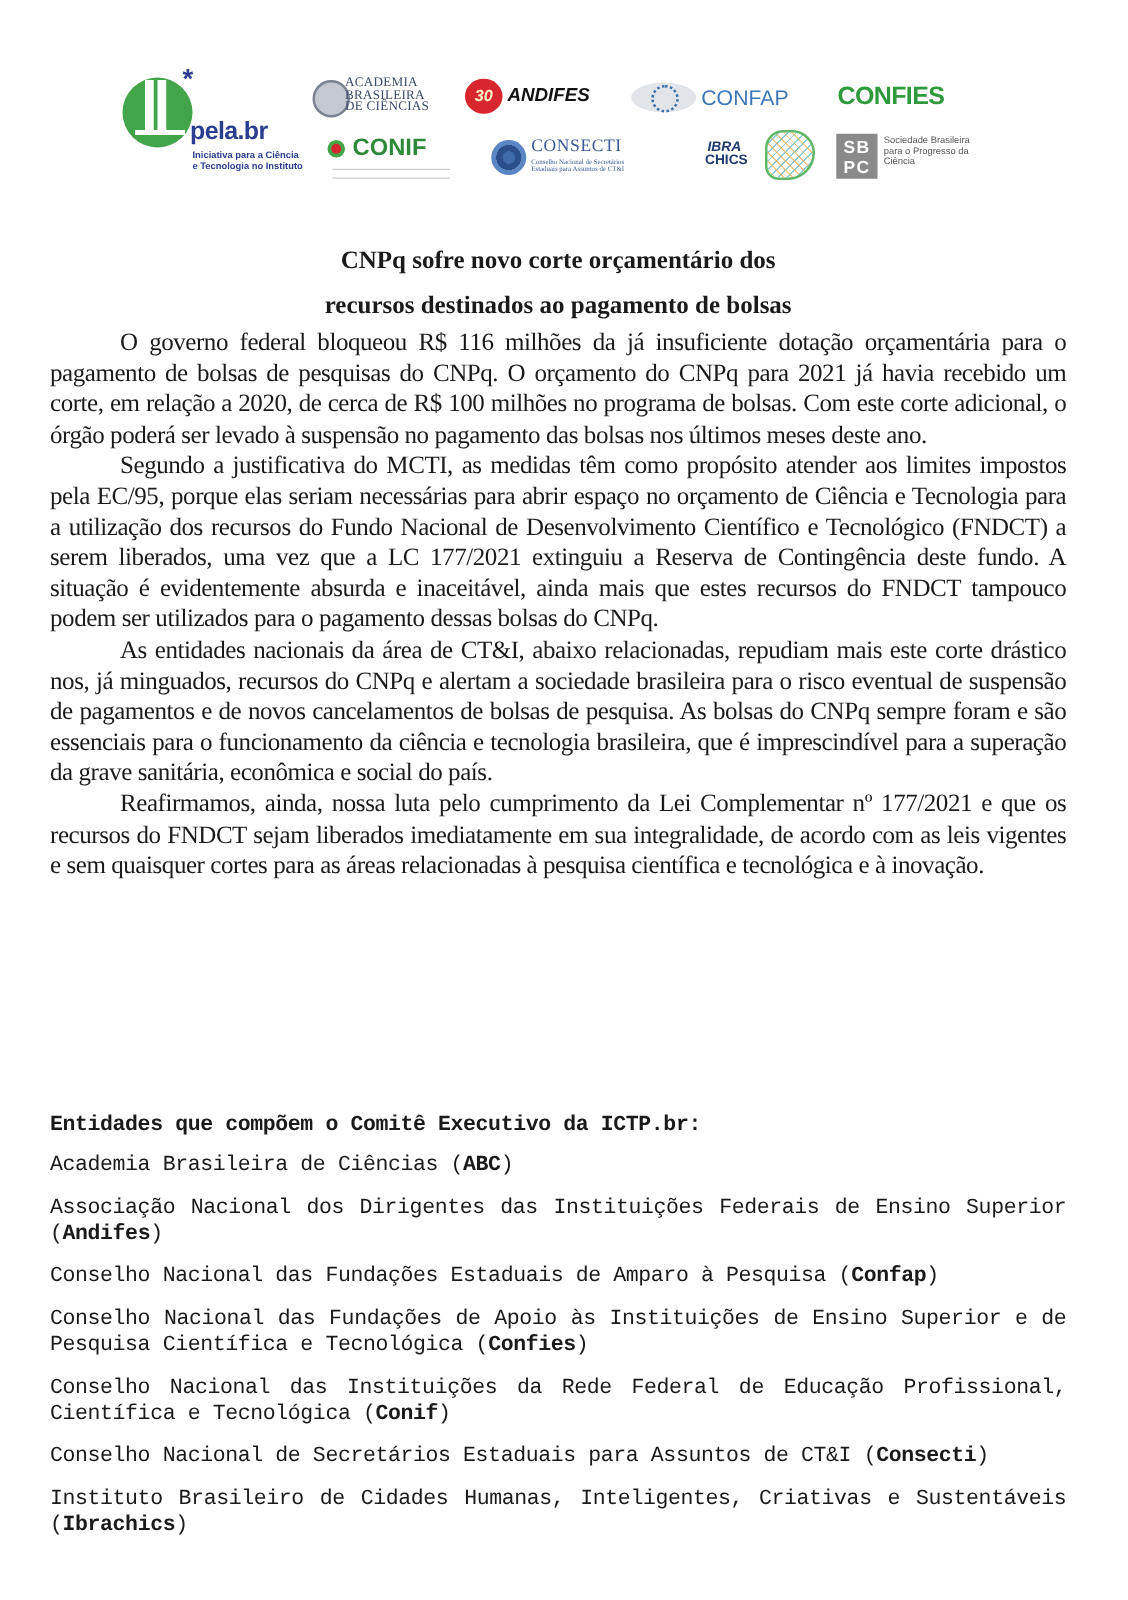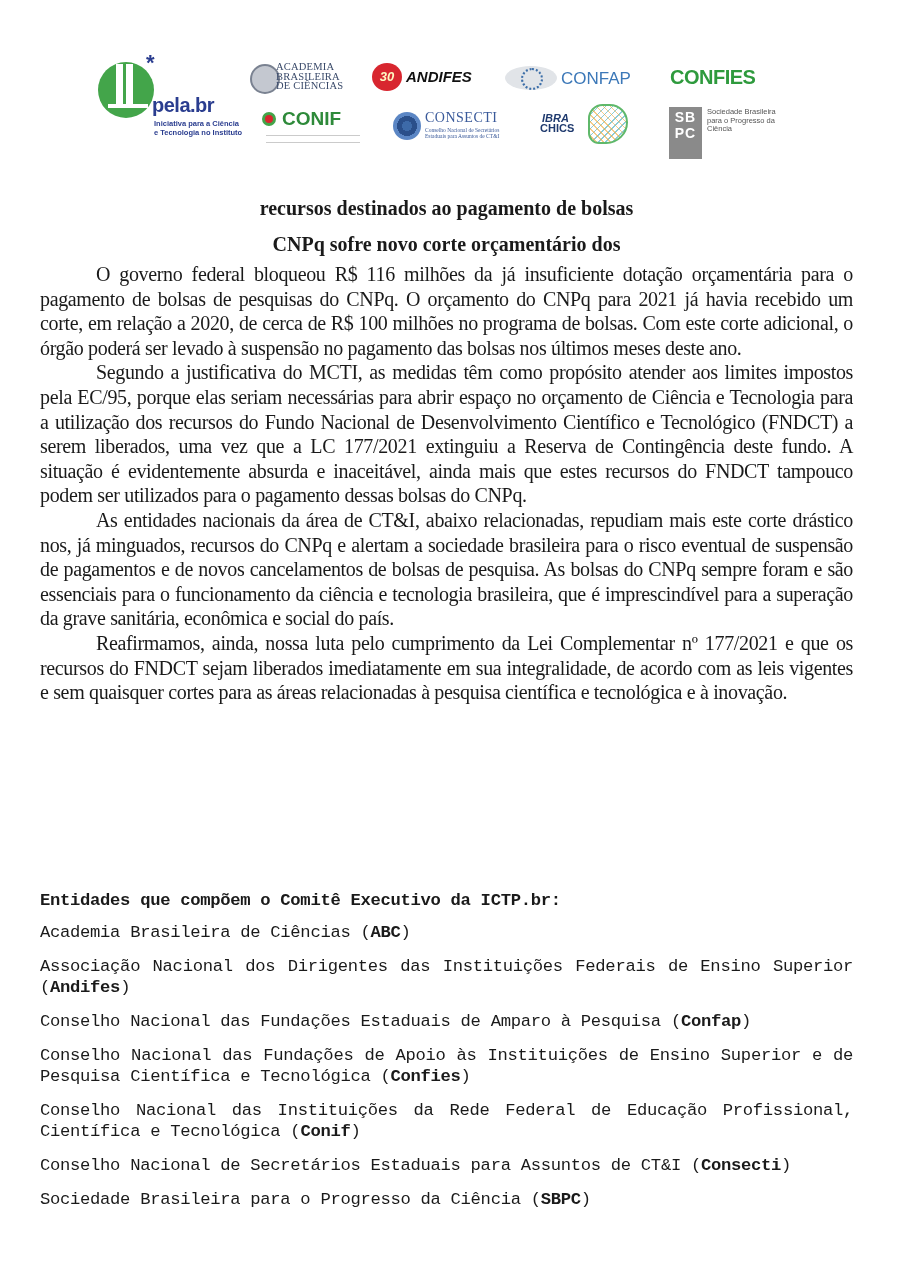--- a/index.html
+++ b/index.html
@@ -43,28 +43,28 @@
   .conif .txt { position: absolute; left: 20px; top: 0; font-size: 19px; font-weight: bold; color: #2e8a3a; }
   .conif .sub { position: absolute; left: 4px; top: 27px; width: 94px; height: 6px; border-top: 1px solid #999; border-bottom: 1px solid #999; opacity: 0.5; }
 
   
   .consecti { left: 393px; top: 110px; width: 115px; height: 32px; }
   .consecti .globe { position: absolute; left: 0; top: 2px; width: 28px; height: 28px; border-radius: 50%; background: radial-gradient(circle, #3d6aa8 0 25%, #2a4f8a 26% 50%, #5b86c4 51% 100%); }
   .consecti .txt { position: absolute; left: 32px; top: 0; font-family: "Liberation Serif", serif; font-size: 14px; color: #3a5a9a; letter-spacing: 0.5px; }
   .consecti .sub { position: absolute; left: 32px; top: 17px; font-family: "Liberation Serif", serif; font-size: 5.5px; line-height: 6px; color: #3a5a9a; width: 80px; }
 
   
-  .ibrachics { left: 540px; top: 104px; width: 90px; height: 40px; }
+  .ibrachics { left: 564px; top: 104px; width: 90px; height: 40px; }
   .ibrachics .t1 { position: absolute; left: 2px; top: 8px; font-size: 11px; font-weight: bold; font-style: italic; color: #1f3a6e; }
   .ibrachics .t2 { position: absolute; left: 0; top: 18px; font-size: 11px; font-weight: bold; color: #1f3a6e; }
   .ibrachics .map { position: absolute; left: 48px; top: 0; width: 36px; height: 36px; border-radius: 40% 50% 60% 30%; border: 2px solid #5fb86a; background: repeating-linear-gradient(45deg, transparent 0 4px, rgba(240,170,60,0.6) 4px 5px), repeating-linear-gradient(-45deg, transparent 0 4px, rgba(60,170,190,0.6) 4px 5px); }
 
   
   .sbpc { left: 669px; top: 107px; width: 110px; height: 40px; }
-  .sbpc .box { position: absolute; left: 0; top: 0; width: 33px; height: 52px; background: #8a8a8a; color: #fff; font-size: 14px; font-weight: bold; line-height: 16px; text-align: center; padding-top: 2px; box-sizing: border-box; letter-spacing: 1px; }
+  .sbpc .box { position: absolute; left: 0; top: 0; width: 33px; height: 36px; background: #8a8a8a; color: #fff; font-size: 14px; font-weight: bold; line-height: 16px; text-align: center; padding-top: 2px; box-sizing: border-box; letter-spacing: 1px; }
   .sbpc .txt { position: absolute; left: 38px; top: 1px; font-size: 7.5px; line-height: 8.5px; color: #555; width: 70px; }
 
   
   .doc { position: absolute; left: 40px; top: 190px; width: 813px; font-family: "Liberation Serif", serif; }
   .title { text-align: center; font-weight: bold; font-size: 20px; line-height: 36px; margin: 0; }
   .title span { display: block; }
   .para { font-size: 20px; line-height: 24.6px; text-align: justify; text-indent: 56px; margin: 0; letter-spacing: -0.35px; }
   .members { position: absolute; left: 40px; top: 890px; width: 813px; font-family: Liberation Mono, monospace; font-size: 17.2px; line-height: 21px; letter-spacing: -0.3px; }
   .members .heading { font-weight: bold; margin: 0 0 11px 0; }
   .members .item { margin: 0 0 13px 0; text-align: justify; }
@@ -130,33 +130,33 @@
     <div class="box">
       <div>SB</div>
       <div>PC</div>
     </div>
     <div class="txt">Sociedade Brasileira para o Progresso da Ciência</div>
   </div>
 </div>
 
 <div class="doc">
   <h1 class="title">
+    <span>CNPq sofre novo corte orçamentário dos</span>
     <span>recursos destinados ao pagamento de bolsas</span>
-    <span>CNPq sofre novo corte orçamentário dos</span>
   </h1>
   <p class="para">O governo federal bloqueou R$ 116 milhões da já insuficiente dotação orçamentária para o pagamento de bolsas de pesquisas do CNPq. O orçamento do CNPq para 2021 já havia recebido um corte, em relação a 2020, de cerca de R$ 100 milhões no programa de bolsas. Com este corte adicional, o órgão poderá ser levado à suspensão no pagamento das bolsas nos últimos meses deste ano.</p>
   <p class="para">Segundo a justificativa do MCTI, as medidas têm como propósito atender aos limites impostos pela EC/95, porque elas seriam necessárias para abrir espaço no orçamento de Ciência e Tecnologia para a utilização dos recursos do Fundo Nacional de Desenvolvimento Científico e Tecnológico (FNDCT) a serem liberados, uma vez que a LC 177/2021 extinguiu a Reserva de Contingência deste fundo. A situação é evidentemente absurda e inaceitável, ainda mais que estes recursos do FNDCT tampouco podem ser utilizados para o pagamento dessas bolsas do CNPq.</p>
   <p class="para">As entidades nacionais da área de CT&amp;I, abaixo relacionadas, repudiam mais este corte drástico nos, já minguados, recursos do CNPq e alertam a sociedade brasileira para o risco eventual de suspensão de pagamentos e de novos cancelamentos de bolsas de pesquisa. As bolsas do CNPq sempre foram e são essenciais para o funcionamento da ciência e tecnologia brasileira, que é imprescindível para a superação da grave sanitária, econômica e social do país.</p>
   <p class="para">Reafirmamos, ainda, nossa luta pelo cumprimento da Lei Complementar nº 177/2021 e que os recursos do FNDCT sejam liberados imediatamente em sua integralidade, de acordo com as leis vigentes e sem quaisquer cortes para as áreas relacionadas à pesquisa científica e tecnológica e à inovação.</p>
 </div>
 
 <div class="members">
   <p class="heading">Entidades que compõem o Comitê Executivo da ICTP.br:</p>
   <div id="member-items">
       <p class="item"><span>Academia Brasileira de Ciências (</span><b>ABC</b>)</p>
       <p class="item"><span>Associação Nacional dos Dirigentes das Instituições Federais de Ensino Superior (</span><b>Andifes</b>)</p>
       <p class="item"><span>Conselho Nacional das Fundações Estaduais de Amparo à Pesquisa (</span><b>Confap</b>)</p>
       <p class="item"><span>Conselho Nacional das Fundações de Apoio às Instituições de Ensino Superior e de Pesquisa Científica e Tecnológica (</span><b>Confies</b>)</p>
       <p class="item"><span>Conselho Nacional das Instituições da Rede Federal de Educação Profissional, Científica e Tecnológica (</span><b>Conif</b>)</p>
       <p class="item"><span>Conselho Nacional de Secretários Estaduais para Assuntos de CT&amp;I (</span><b>Consecti</b>)</p>
-      <p class="item"><span>Sociedade Brasileira para o Progresso da Ciência (</span><b>SBPC</b>)</p>
+      <p class="item"><span>Instituto Brasileiro de Cidades Humanas, Inteligentes, Criativas e Sustentáveis (</span><b>Ibrachics</b>)</p>
     </div>
 </div>
 
 </body></html>

